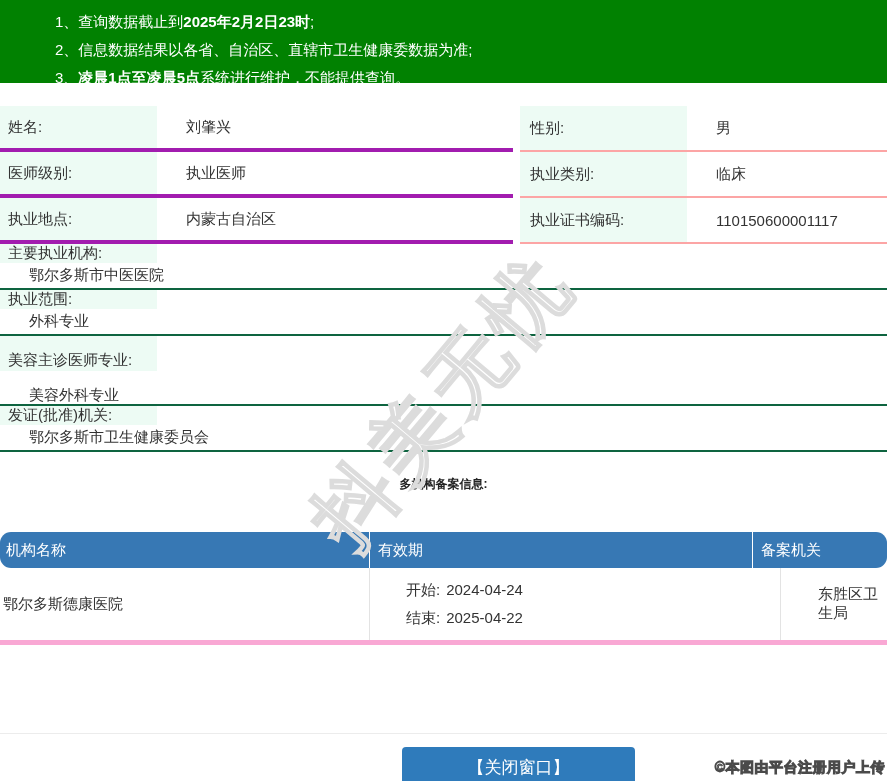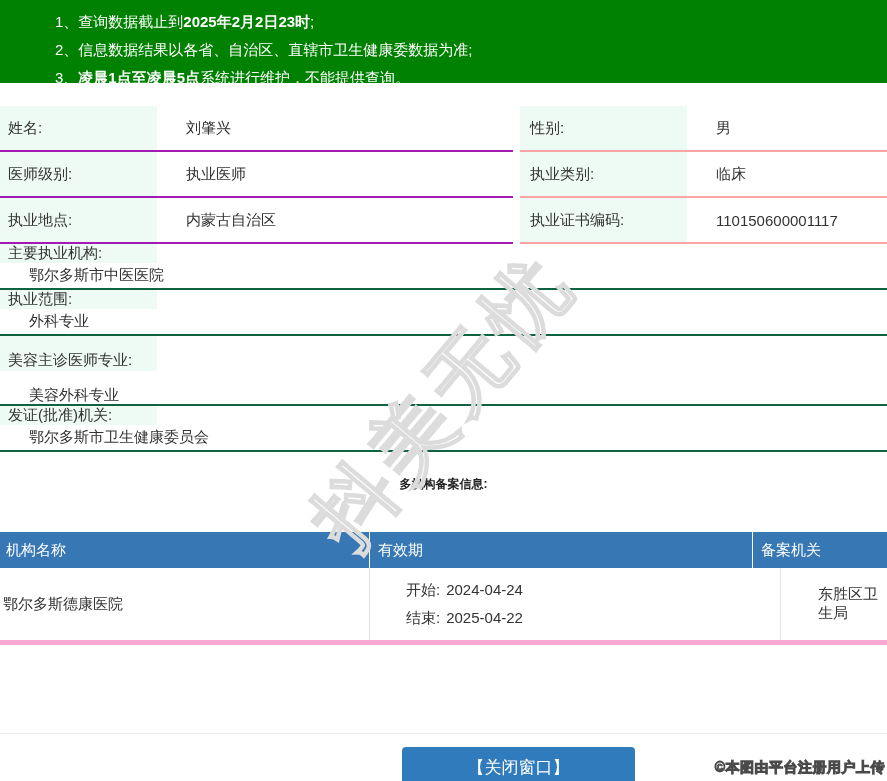--- a/index.html
+++ b/index.html
@@ -19,21 +19,21 @@
     background:#018101;
     color:#fff;
     padding:8px 0 0 55px;
   }
   .banner-line { height:28px; line-height:28px; white-space:nowrap; }
   .banner-line .seg-bold { font-weight:bold; }
 
   
   .profile { margin-top:23px; }
   .prow { display:flex; width:887px; }
-  .pleft  { width:513px; display:flex; border-bottom:2px solid #a21caf; }
+  .pleft  { width:513px; display:flex; border-bottom:4px solid #a21caf; }
   .pgap   { width:7px; }
   .pright { width:367px; display:flex; border-bottom:2px solid #fca5a5; }
   .pfull  { width:887px; display:flex; border-bottom:2px solid #0e6440;flex-direction:column; }
   .prow-h { height:46px; }
   .prow-tall .pfull { height:70px; }
   .plabel {
     width:157px; background:#edfbf4;
     padding-left:8px;
     display:flex; align-items:center;
   }
@@ -48,21 +48,21 @@
     margin-top:21px;
     text-align:center;
     font-weight:bold;
     font-size:12px;
     color:#222;
     height:22px; line-height:22px;
   }
 
   
   .btable { width:887px; margin-top:37px; }
-  .bhead { display:flex; height:36px; background:#3778b4; color:#fff; }
+  .bhead { display:flex; height:36px; background:#3778b4; color:#fff;border-radius:11px; }
   .bhead .bc { display:flex; align-items:center; }
   .bc1 { width:370px; }
   .bc2 { width:383px; }
   .bc3 { flex:1; }
   .bhead .bc1 { border-right:1px solid #fff; padding-left:6px; }
   .bhead .bc2 { border-right:1px solid #fff; padding-left:8px; }
   .bhead .bc3 { padding-left:8px; }
   .brow { display:flex; min-height:69px; border-bottom:5px solid #f9a8d4;gap:28px; }
   .brow .bc1 { border-right:1px solid #e3e3e3; display:flex; align-items:center; padding-left:3px; }
   .brow .bc2 { border-right:1px solid #e3e3e3; padding:8px 0 8px 8px; line-height:28px; }

